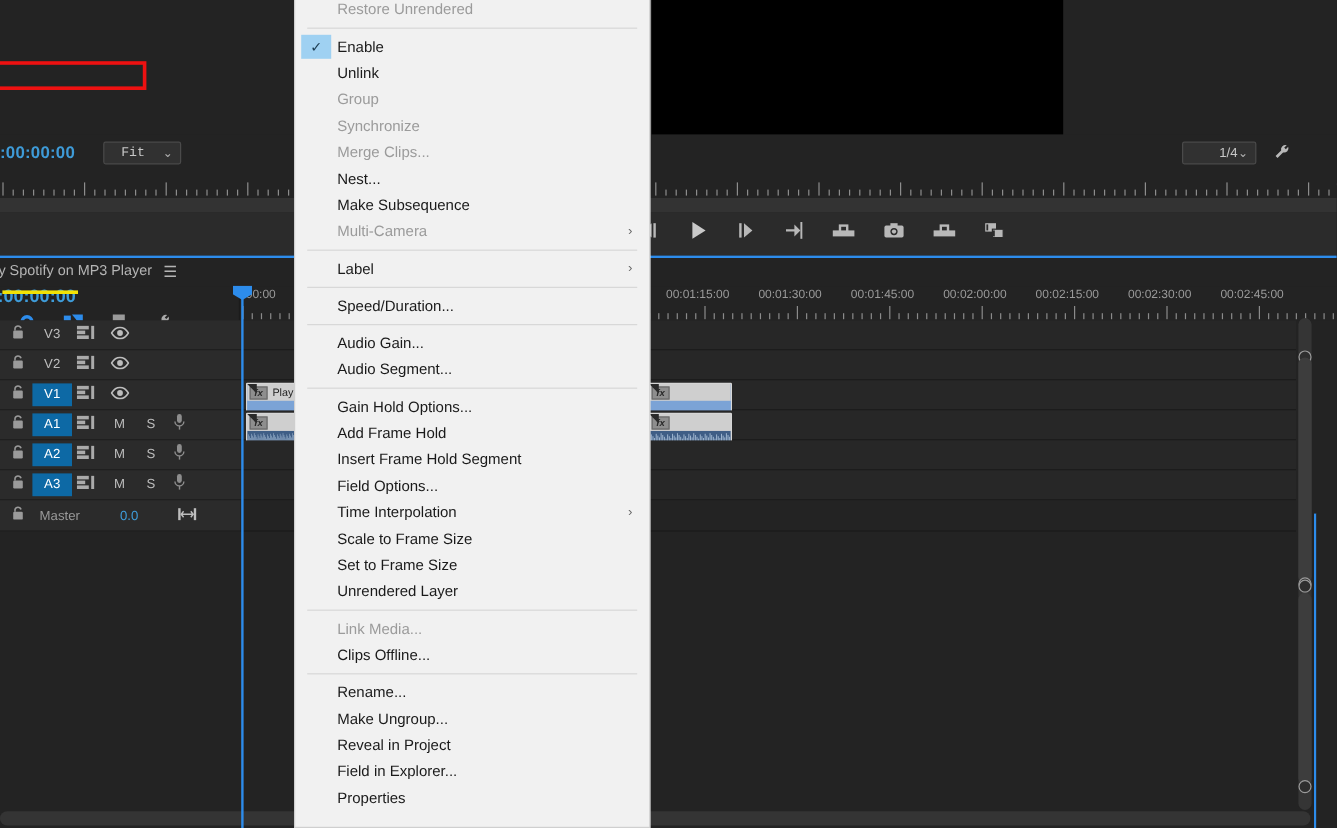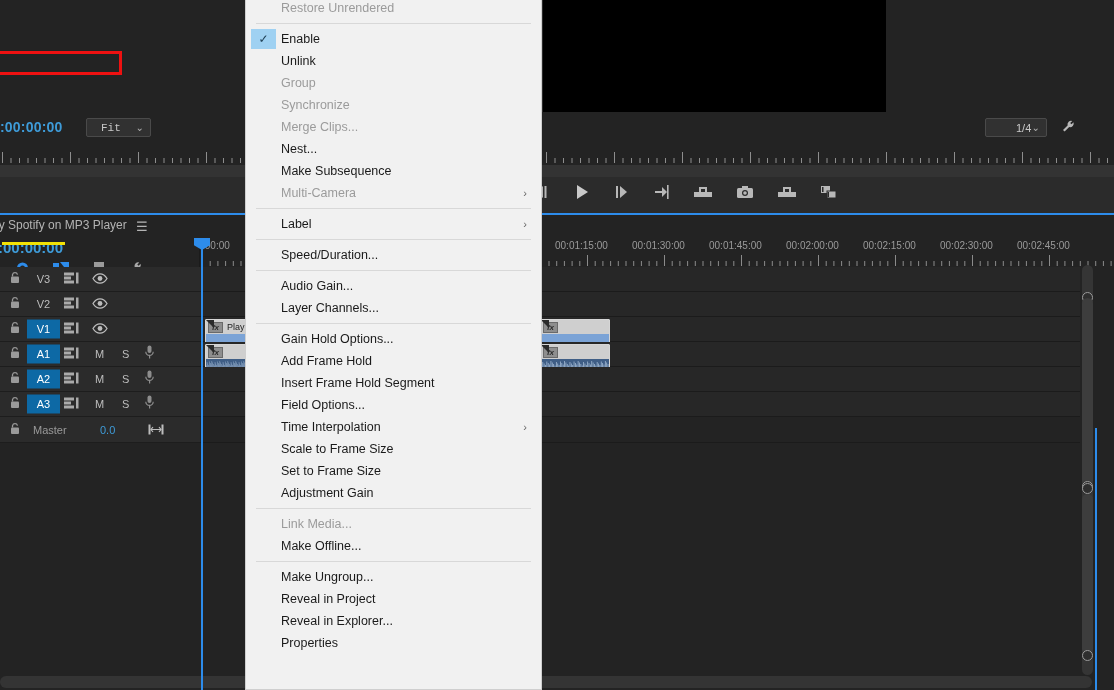--- a/index.html
+++ b/index.html
@@ -947,34 +947,35 @@
       <div class="mi disabled"><span>Merge Clips...</span></div>
       <div class="mi"><span>Nest...</span></div>
       <div class="mi"><span>Make Subsequence</span></div>
       <div class="mi disabled"><span>Multi-Camera</span><span class="sub">›</span></div>
       <div class="sep"></div>
       <div class="mi"><span>Label</span><span class="sub">›</span></div>
       <div class="sep"></div>
       <div class="mi"><span>Speed/Duration...</span></div>
       <div class="sep"></div>
       <div class="mi"><span>Audio Gain...</span></div>
-      <div class="mi"><span>Layer Channels...</span></div>
+      <div class="mi"><span>Audio Segment...</span></div>
       <div class="sep"></div>
       <div class="mi"><span>Gain Hold Options...</span></div>
       <div class="mi"><span>Add Frame Hold</span></div>
       <div class="mi"><span>Insert Frame Hold Segment</span></div>
       <div class="mi"><span>Field Options...</span></div>
       <div class="mi"><span>Time Interpolation</span><span class="sub">›</span></div>
       <div class="mi"><span>Scale to Frame Size</span></div>
       <div class="mi"><span>Set to Frame Size</span></div>
-      <div class="mi"><span>Adjustment Gain</span></div>
+      <div class="mi"><span>Unrendered Layer</span></div>
       <div class="sep"></div>
       <div class="mi disabled"><span>Link Media...</span></div>
-      <div class="mi"><span>Make Offline...</span></div>
+      <div class="mi"><span>Clips Offline...</span></div>
       <div class="sep"></div>
+      <div class="mi"><span>Rename...</span></div>
       <div class="mi"><span>Make Ungroup...</span></div>
       <div class="mi"><span>Reveal in Project</span></div>
-      <div class="mi"><span>Reveal in Explorer...</span></div>
+      <div class="mi"><span>Field in Explorer...</span></div>
       <div class="mi"><span>Properties</span></div>
     </div>
   <div class="redbox"></div>
 
 </div>
 
 </body></html>

